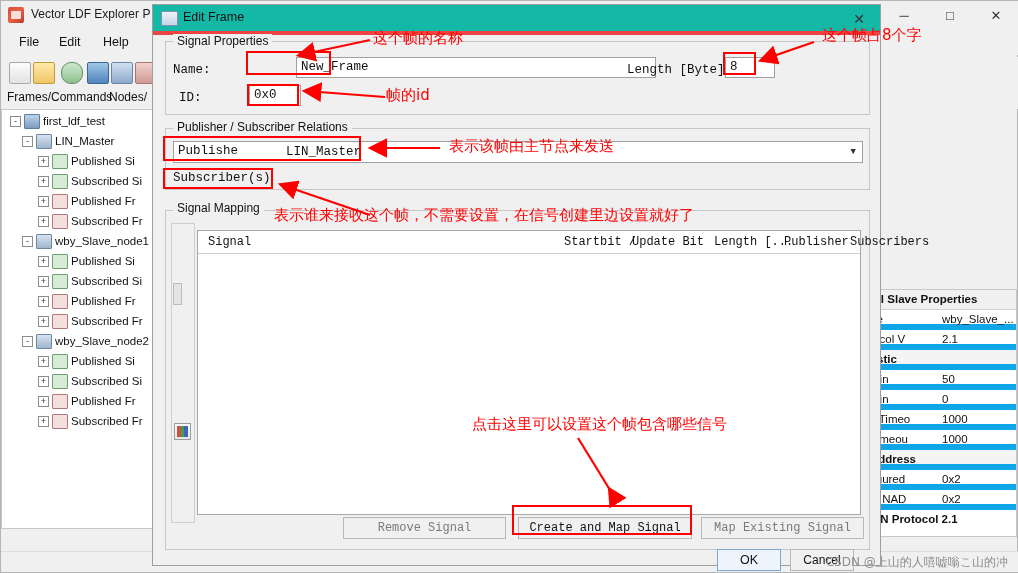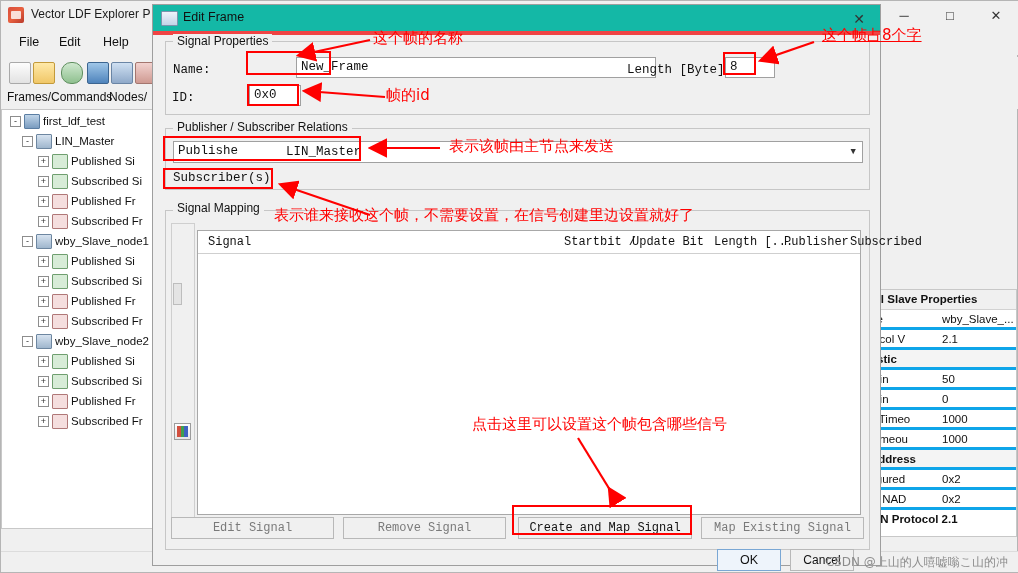--- a/index.html
+++ b/index.html
@@ -30,21 +30,21 @@
   .tw-expander{display:inline-block;width:11px;height:11px;border:1px solid #8d8d8d;background:#fff;font-size:9px;line-height:9px;text-align:center;color:#333;margin-right:3px;box-sizing:border-box;}
   .tw-icon{display:inline-block;width:14px;height:13px;margin-right:3px;}
   .ic-net{background:linear-gradient(#bfd4e8,#7a9cc0);border:1px solid #5b7ea3;border-radius:1px;}
   .ic-node{background:linear-gradient(#d7e3f0,#9fb6cd);border:1px solid #6d86a0;border-radius:1px;}
   .ic-sig{background:#d7ecd7;border:1px solid #6f9f6f;border-radius:1px;}
   .ic-frame{background:#f5dede;border:1px solid #b07878;border-radius:1px;}
 
   
   .right-panel{position:absolute;right:0;top:288px;width:152px;height:248px;background:#ffffff;border:1px solid #c8c8c8;box-sizing:border-box;font-size:11.5px;color:#111;}
   .rp-head{position:absolute;left:0;top:0;width:100%;height:20px;background:#f0f0f0;border-bottom:1px solid #d2d2d2;font-weight:bold;padding:3px 4px;box-sizing:border-box;}
-  .rp-row{position:absolute;left:0;width:100%;height:20px;border-bottom:3px solid #0ea5e9;box-sizing:border-box;}
+  .rp-row{position:absolute;left:0;width:100%;height:20px;border-bottom:6px solid #0ea5e9;box-sizing:border-box;}
   .rp-k{position:absolute;left:4px;top:3px;}
   .rp-v{position:absolute;left:76px;top:3px;}
   .rp-section{font-weight:bold;}
 
   .bg-bottom{position:absolute;left:0;bottom:0;width:1018px;height:20px;background:#f0f0f0;border-top:1px solid #dcdcdc;}
 
   
   .dlg{position:absolute;left:152px;top:4px;width:729px;height:562px;background:#f0f0f0;border:1px solid #9e9e9e;box-sizing:border-box;}
   .dlg-title{position:absolute;left:0;top:0;width:100%;height:26px;background:#14b8a6;border-bottom:4px solid #ef4444;}
   .dlg-title-icon{position:absolute;left:8px;top:6px;width:15px;height:13px;background:linear-gradient(#eef3fa,#c3d4e8);border:1px solid #7d93ad;border-radius:1px;}
@@ -255,21 +255,21 @@
   </div>
 
   <div class="group" style="left:12px;top:36px;width:705px;height:74px;"></div>
   <div class="group-legend" style="left:20px;top:29px;">Signal Properties</div>
 
   <span class="lbl" style="left:20px;top:58px;">Name:</span>
   <div class="tf" style="left:96px;top:52px;width:360px;height:21px;margin-left:47px;">New_Frame</div>
   <span class="lbl" style="left:474px;top:58px;">Length [Byte]:</span>
   <div class="tf" style="left:572px;top:52px;width:50px;height:21px;">8</div>
 
-  <span class="lbl" style="left:19px;top:86px;">ID:</span>
+  <span class="lbl" style="left:26px;top:86px;">ID:</span>
   <div class="tf" style="left:96px;top:80px;width:52px;height:21px;">0x0</div>
 
   <div class="group" style="left:12px;top:123px;width:705px;height:62px;"></div>
   <div class="group-legend" style="left:20px;top:115px;">Publisher / Subscriber Relations</div>
 
   <div class="combo" style="left:20px;top:136px;width:690px;height:22px;">
     <span class="lbl" style="position:static;">Publishe</span>
     <span class="lbl" style="left:112px;top:3px;">LIN_Master</span>
     <span class="arrow">▼</span>
   </div>
@@ -284,25 +284,24 @@
       <i></i>
     </div>
 
   <div class="tbl" style="left:44px;top:225px;width:664px;height:285px;">
     <div class="tbl-head">
       <span class="th" style="left:10px;">Signal</span>
       <span class="th" style="left:366px;">Startbit  /</span>
       <span class="th" style="left:434px;">Update Bit</span>
       <span class="th" style="left:516px;">Length [...</span>
       <span class="th" style="left:586px;">Publisher</span>
-      <span class="th" style="left:652px;">Subscribed</span>
-    </div>
-  </div>
-
-  <div class="btn" style="left:18px;top:512px;width:163px;height:22px;">Edit Signal</div>
+      <span class="th" style="left:652px;">Subscribers</span>
+    </div>
+  </div>
+
   <div class="btn" style="left:190px;top:512px;width:163px;height:22px;">Remove Signal</div>
   <div class="btn enabled" style="left:365px;top:512px;width:174px;height:22px;">Create and Map Signal</div>
   <div class="btn" style="left:548px;top:512px;width:163px;height:22px;">Map Existing Signal</div>
 </div>
 
 <div class="btn-ok" style="left:717px;top:549px;width:64px;height:22px;">OK</div>
 <div class="btn" style="left:790px;top:549px;width:64px;height:22px;color:#111;font-family:'Liberation Sans',sans-serif;">Cancel</div>
 
 <div class="redbox" style="left:246px;top:51px;width:85px;height:24px;"></div>
 <div class="redbox" style="left:723px;top:52px;width:33px;height:23px;"></div>
@@ -319,19 +318,19 @@
   </defs>
   <line x1="370" y1="40" x2="300" y2="55" stroke="#ff0000" stroke-width="2.2" marker-end="url(#ah)"></line>
   <line x1="814" y1="42" x2="762" y2="60" stroke="#ff0000" stroke-width="2.2" marker-end="url(#ah)"></line>
   <line x1="385" y1="97" x2="306" y2="91" stroke="#ff0000" stroke-width="2.2" marker-end="url(#ah)"></line>
   <line x1="440" y1="148" x2="372" y2="148" stroke="#ff0000" stroke-width="2.2" marker-end="url(#ah)"></line>
   <line x1="370" y1="215" x2="282" y2="185" stroke="#ff0000" stroke-width="2.2" marker-end="url(#ah)"></line>
   <line x1="610" y1="490" x2="578" y2="438" stroke="#ff0000" stroke-width="2.2" marker-start="url(#ah)"></line>
 </svg>
 
 <div class="ann" style="left:373px;top:29px;">这个帧的名称</div>
-<div class="ann" style="left:822px;top:26px;text-decoration:underline;">这个帧占8个字</div>
+<div class="ann" style="left:822px;top:26px;">这个帧占8个字</div>
 <div class="ann" style="left:386px;top:86px;">帧的id</div>
 <div class="ann" style="left:449px;top:137px;">表示该帧由主节点来发送</div>
 <div class="ann" style="left:274px;top:206px;">表示谁来接收这个帧，不需要设置，在信号创建里边设置就好了</div>
 <div class="ann" style="left:472px;top:415px;">点击这里可以设置这个帧包含哪些信号</div>
 
 <div class="watermark">CSDN @上山的人嘻嘘嗡こ山的冲</div>
 
 </body></html>

